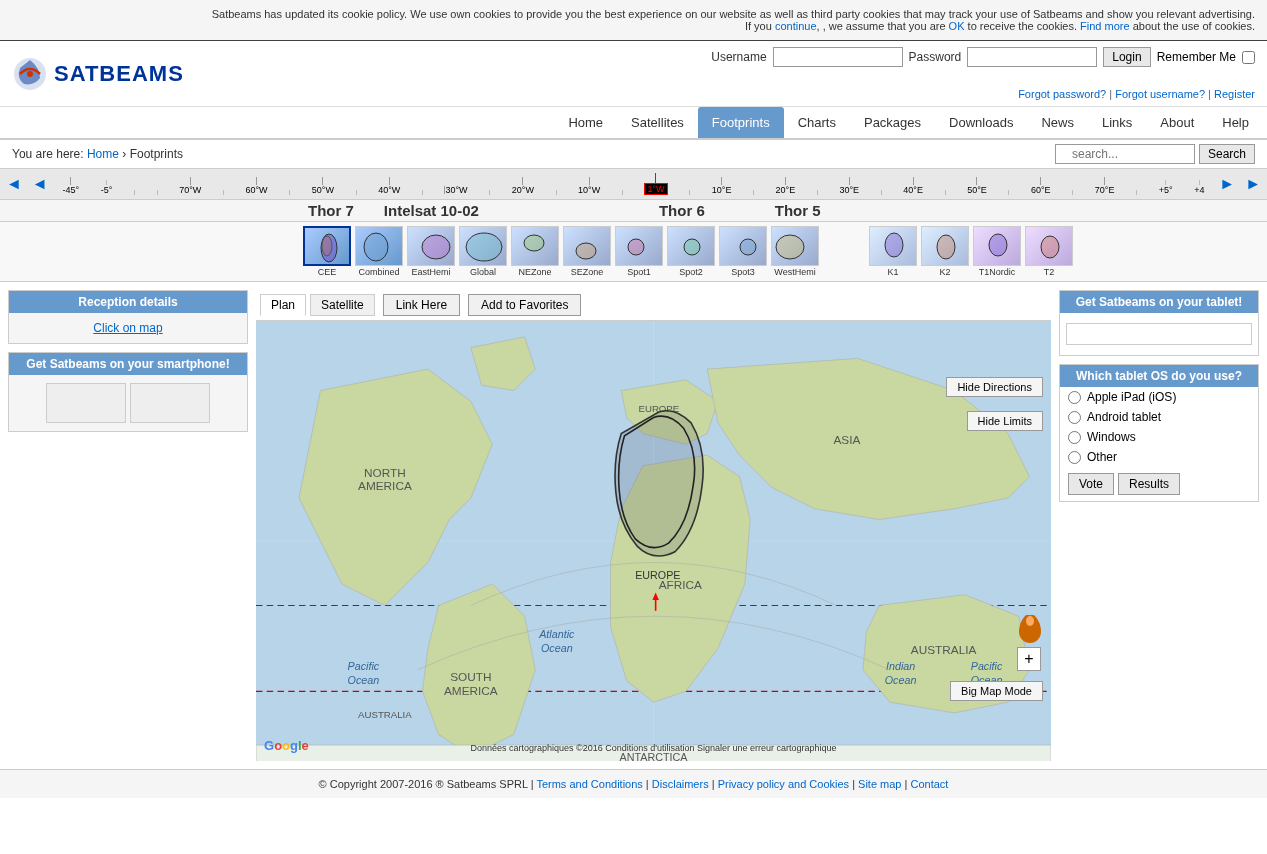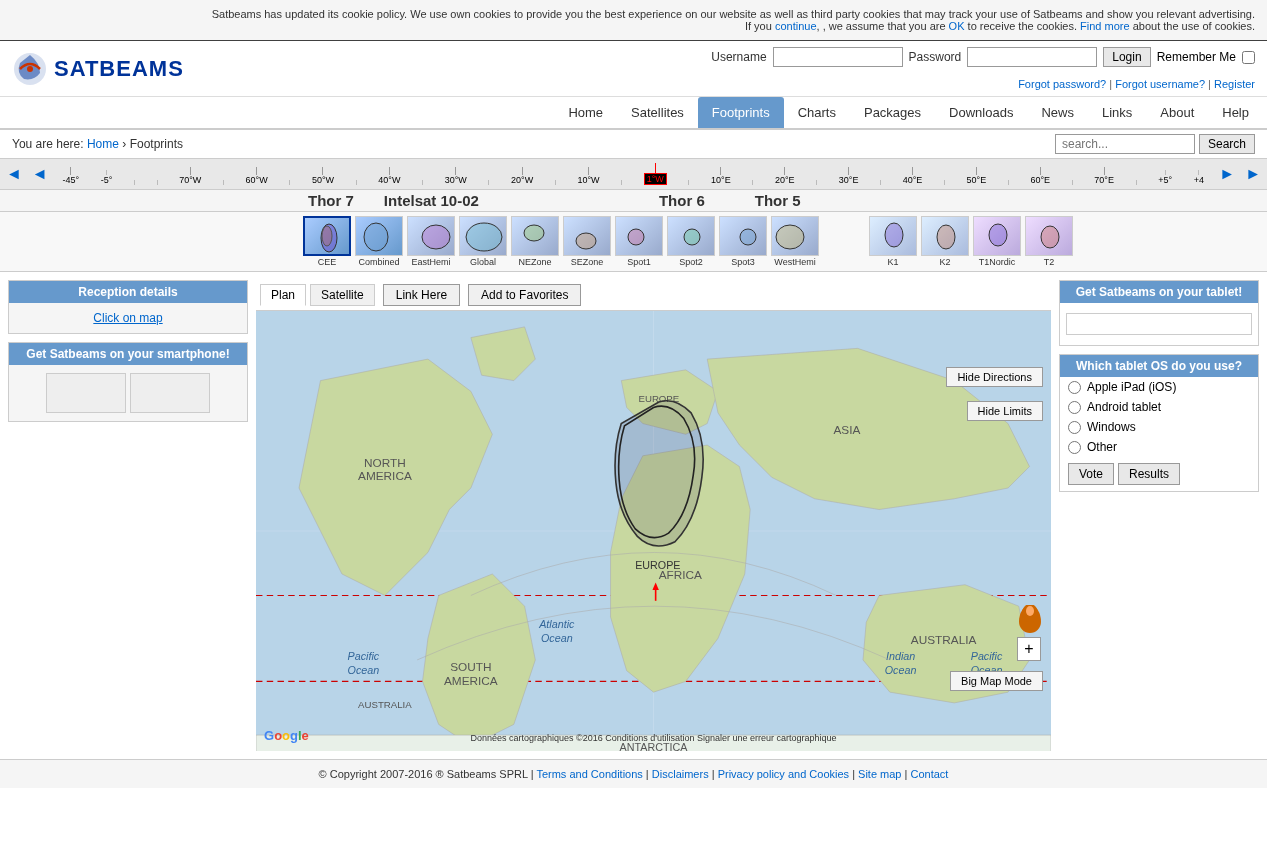--- a/index.html
+++ b/index.html
@@ -35,21 +35,21 @@
     #logo-text {
       font-size: 22px;
       font-weight: bold;
       color: #003399;
       letter-spacing: 1px;
     }
     #login-area {
       display: flex;
       flex-direction: column;
       align-items: flex-end;
-      gap: 11px;
+      gap: 21px;
     }
     #login-row {
       display: flex;
       align-items: center;
       gap: 6px;
     }
     #login-row label { font-size: 12px; color: #333; }
     #login-row input[type="text"], #login-row input[type="password"] {
       border: 1px solid #999;
       padding: 2px 4px;
@@ -94,21 +94,21 @@
       align-items: center;
       justify-content: space-between;
       padding: 4px 12px;
       background: #fff;
     }
     #breadcrumb { font-size: 12px; color: #333; }
     #breadcrumb a { color: #0066cc; text-decoration: none; }
     #search-area { display: flex; align-items: center; gap: 4px; }
     #search-input {
       border: 1px solid #999;
-      padding: 2px 6px;
+      padding: 2px 16px;
       font-size: 12px;
       width: 140px;
       color: #999;
     }
     #search-button {
       background: #e8e8e8;
       border: 1px solid #999;
       padding: 2px 8px;
       font-size: 12px;
       cursor: pointer;
@@ -471,21 +471,21 @@
       <div style="display:flex; flex-direction:column; align-items:center;">
           <div style="width:1px;height:5px;background:#bbb;"></div>
         </div>
       <div style="display:flex; flex-direction:column; align-items:center;">
           <div style="width:1px;height:8px;background:#999;"></div>
           <span style="font-size:9px;">40°W</span>
         </div>
       <div style="display:flex; flex-direction:column; align-items:center;">
           <div style="width:1px;height:5px;background:#bbb;"></div>
         </div>
-      <div style="display:flex; flex-direction:column; align-items:center;">
+      <div style="display:flex; flex-direction:row; align-items:center;">
           <div style="width:1px;height:8px;background:#999;"></div>
           <span style="font-size:9px;">30°W</span>
         </div>
       <div style="display:flex; flex-direction:column; align-items:center;">
           <div style="width:1px;height:5px;background:#bbb;"></div>
         </div>
       <div style="display:flex; flex-direction:column; align-items:center;">
           <div style="width:1px;height:8px;background:#999;"></div>
           <span style="font-size:9px;">20°W</span>
         </div>
@@ -565,21 +565,21 @@
         </div>
     </div>
     <span style="color:#0066cc; padding:0 4px; font-size:16px; cursor:pointer;">►</span>
     <span style="color:#0066cc; padding:0 6px; font-size:16px; cursor:pointer;">►</span>
   </div>
 
   <div style="display:flex; padding:2px 8px; gap:0; font-size:15px; font-weight:bold; color:#333; background:#f5f5f5; border-bottom:1px solid #ccc;">
     <span style="margin-left:300px;">Thor 7</span>
     <span style="margin-left:30px;">Intelsat 10-02</span>
     <span style="margin-left:180px;">Thor 6</span>
-    <span style="margin-left:50px;">Thor 5</span>
+    <span style="margin-left:70px;">Thor 5</span>
   </div>
 
   <div id="thumb-row">
 
     <div class="thumb-item" style="margin-left:295px;">
       <div class="thumb-img active" style="background:linear-gradient(135deg,#aaccff,#6699cc);">
         <svg viewBox="0 0 48 40" style="width:48px;height:40px;">
           <ellipse cx="24" cy="20" rx="8" ry="14" fill="rgba(100,50,200,0.4)" stroke="#333" stroke-width="1"></ellipse>
           <ellipse cx="22" cy="18" rx="5" ry="10" fill="rgba(200,100,50,0.3)" stroke="#555" stroke-width="1"></ellipse>
         </svg>

